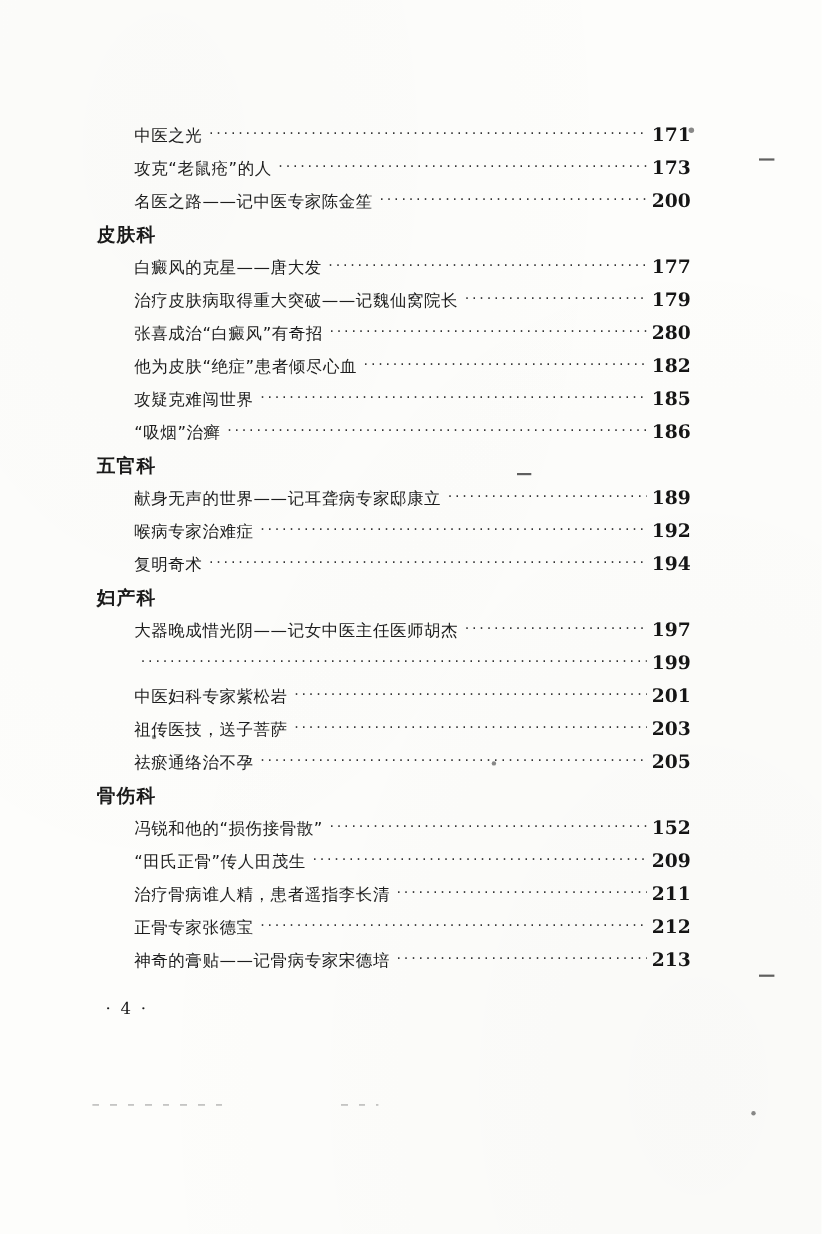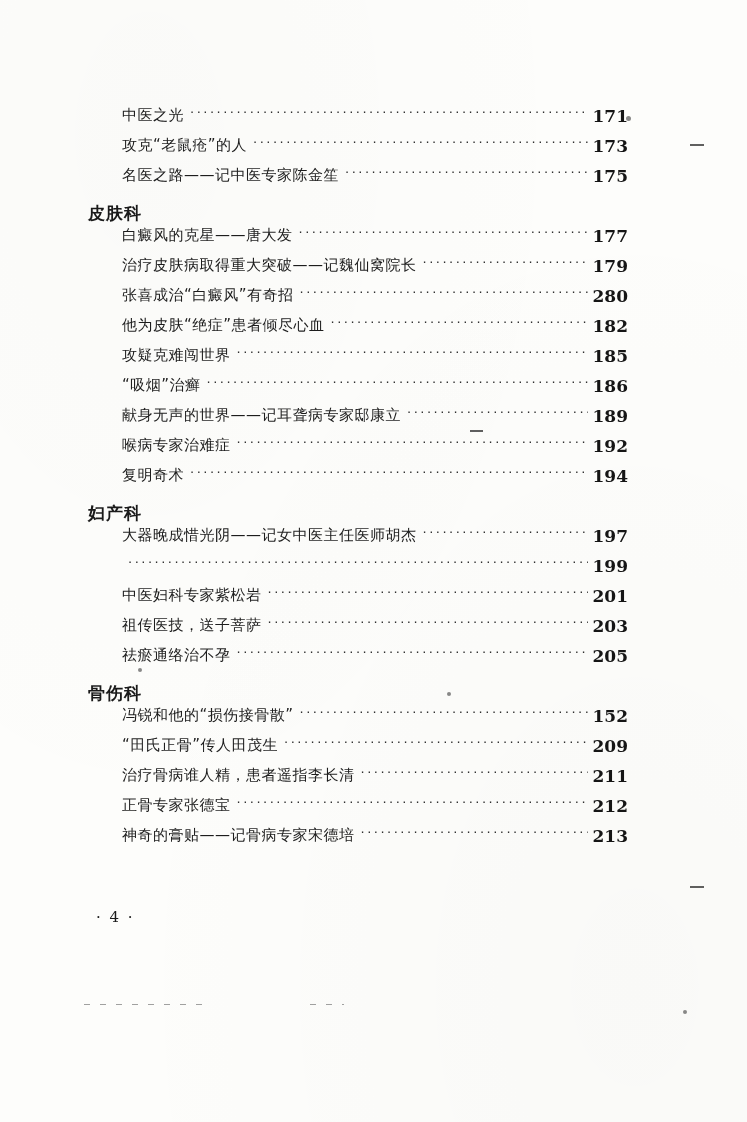--- a/index.html
+++ b/index.html
@@ -41,21 +41,21 @@
     font-weight: bold;
     font-size: 17px;
     color: #1a1a1a;
     letter-spacing: 1px;
     margin-top: 4px;
     margin-bottom: 3px;
     padding-left: 0px;
   }
   .entry {
     display: flex;
-    align-items: flex-start;
+    align-items: center;
     font-size: 15px;
     color: #1d1d1d;
     line-height: 1.0;
     height: 30px;
     padding-left: 34px;
     white-space: nowrap;
   }
   .entry .title {
     font-family: "DejaVu Sans", "Liberation Sans", sans-serif;
     letter-spacing: 0.5px;
@@ -133,21 +133,21 @@
       <span class="pageno">171</span>
     </div>
     <div class="entry">
       <span class="title">攻克“老鼠疮”的人</span>
       <span class="leader">·····································································································</span>
       <span class="pageno">173</span>
     </div>
     <div class="entry">
       <span class="title">名医之路——记中医专家陈金笙</span>
       <span class="leader">·····································································································</span>
-      <span class="pageno">175</span>
+      <span class="pageno">200</span>
     </div>
 
     <div class="section-head">皮肤科</div>
     <div class="entry">
       <span class="title">白癜风的克星——唐大发</span>
       <span class="leader">·····································································································</span>
       <span class="pageno">177</span>
     </div>
     <div class="entry">
       <span class="title">治疗皮肤病取得重大突破——记魏仙窝院长</span>
@@ -168,20 +168,21 @@
       <span class="title">攻疑克难闯世界</span>
       <span class="leader">·····································································································</span>
       <span class="pageno">185</span>
     </div>
     <div class="entry">
       <span class="title">“吸烟”治癣</span>
       <span class="leader">·····································································································</span>
       <span class="pageno">186</span>
     </div>
 
+    <div class="section-head">五官科</div>
     <div class="entry">
       <span class="title">献身无声的世界——记耳聋病专家邸康立</span>
       <span class="leader">·····································································································</span>
       <span class="pageno">189</span>
     </div>
     <div class="entry">
       <span class="title">喉病专家治难症</span>
       <span class="leader">·····································································································</span>
       <span class="pageno">192</span>
     </div>

